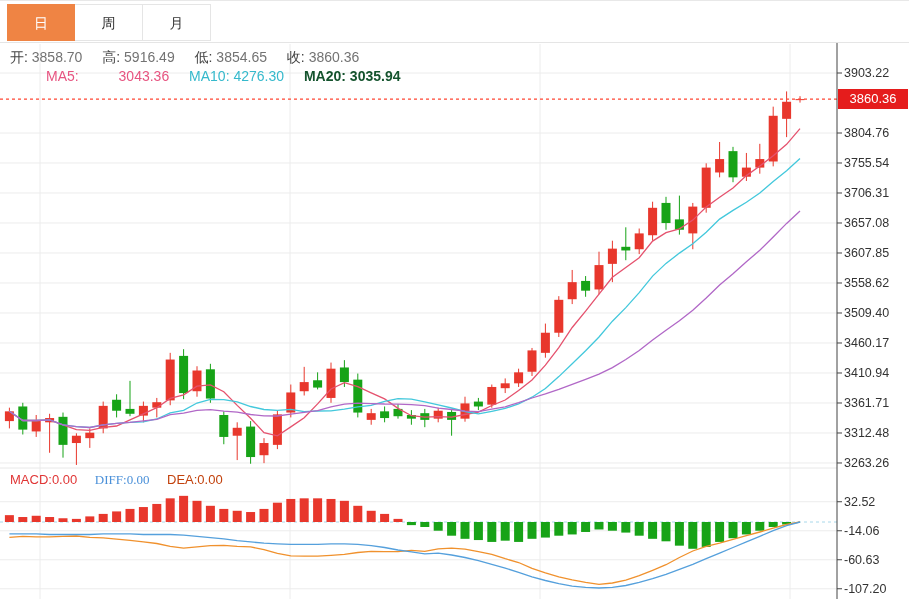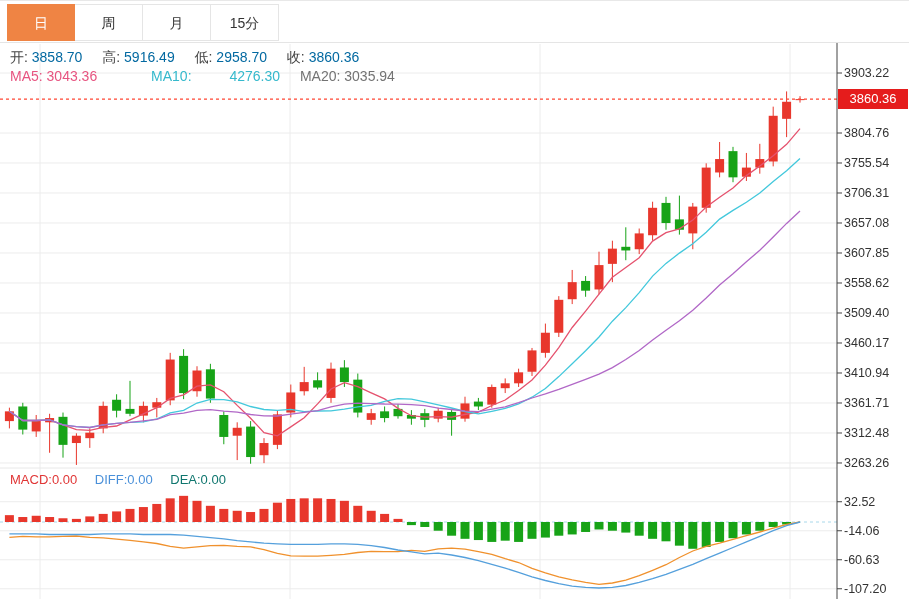--- a/index.html
+++ b/index.html
@@ -11,43 +11,42 @@
   .tab{width:68px;height:37px;line-height:37px;text-align:center;font-size:14px;color:#333;
        background:#fff;border:1px solid #e5e5e5;border-left:none;box-sizing:border-box;cursor:pointer;}
   .tab:first-child{border-left:1px solid #e5e5e5;}
   .tab.active{background:#ef8444;border-color:#ef8444;color:#fff;}
   
   .inforow{position:absolute;left:10px;font-size:14px;z-index:4;white-space:nowrap;}
   #ohlcrow{top:48px;}
   #marow{top:67px;}
   #macdrow{top:471px;font-size:13px;}
   .lb{color:#444;}
-  .redval{color:#0369a1;}
+  .redval{color:#737373;}
   .pair{margin-right:16px;}
-  .ma5c{color:#e75480;}
-  .ma10c{color:#35b9cc;margin-left:34px;}
-  .ma20c{color:#737373;}
+  .ma5c{color:#e75480;margin-left:36px;}
+  .ma10c{color:#35b9cc;}
+  .ma20c{color:#14532d;font-weight:bold;}
   .macdc{color:#e03636;margin-right:14px;text-align:right;}
-  .diffc{color:#4a90d9;margin-right:14px;}
-  .deac{color:#0f766e;}
+  .diffc{color:#4a90d9;margin-right:14px;font-family:Liberation Serif, serif;}
+  .deac{color:#c2410c;}
   
   #pricebox{position:absolute;left:838px;top:88px;width:70px;height:20px;background:#e51c1c;
             color:#fff;font-size:13px;line-height:20px;text-align:center;z-index:4;}
   svg{position:absolute;top:0;left:0;}
 </style>
 </head>
 <body>
 
 <div id="app">
   <div id="tabrow">
     <div id="tabs">
         <div class="tab active">日</div>
         <div class="tab">周</div>
         <div class="tab">月</div>
-        <div class="tab">15分</div>
       </div>
   </div>
 
   <svg id="chart" width="909" height="600">
       <g>
         <line x1="0" y1="72" x2="837" y2="72" stroke="#ececec" stroke-width="1"></line>
         <line x1="0" y1="131.99999999999974" x2="837" y2="131.99999999999974" stroke="#ececec" stroke-width="1"></line>
         <line x1="0" y1="161.9939061547836" x2="837" y2="161.9939061547836" stroke="#ececec" stroke-width="1"></line>
         <line x1="0" y1="191.9939061547836" x2="837" y2="191.9939061547836" stroke="#ececec" stroke-width="1"></line>
         <line x1="0" y1="221.9939061547836" x2="837" y2="221.9939061547836" stroke="#ececec" stroke-width="1"></line>
@@ -301,21 +300,21 @@
         <text x="844" y="591.75344" font-size="12.5" fill="#333" font-family="&quot;Liberation Sans&quot;,sans-serif">-107.20</text>
       </g>
     </svg>
 
   <div class="inforow" id="ohlcrow">
     <span class="lb">开:</span>
     <span class="redval pair">3858.70</span>
     <span class="lb">高:</span>
     <span class="redval pair">5916.49</span>
     <span class="lb">低:</span>
-    <span class="redval pair">2958.70</span>
+    <span class="redval pair">3854.65</span>
     <span class="lb">收:</span>
     <span class="redval">3860.36</span>
   </div>
 
   <div class="inforow" id="marow">
     <span class="ma5c">MA5:</span>
     <span class="ma5c pair">3043.36</span>
     <span class="ma10c">MA10:</span>
     <span class="ma10c pair">4276.30</span>
     <span class="ma20c">MA20:</span>

